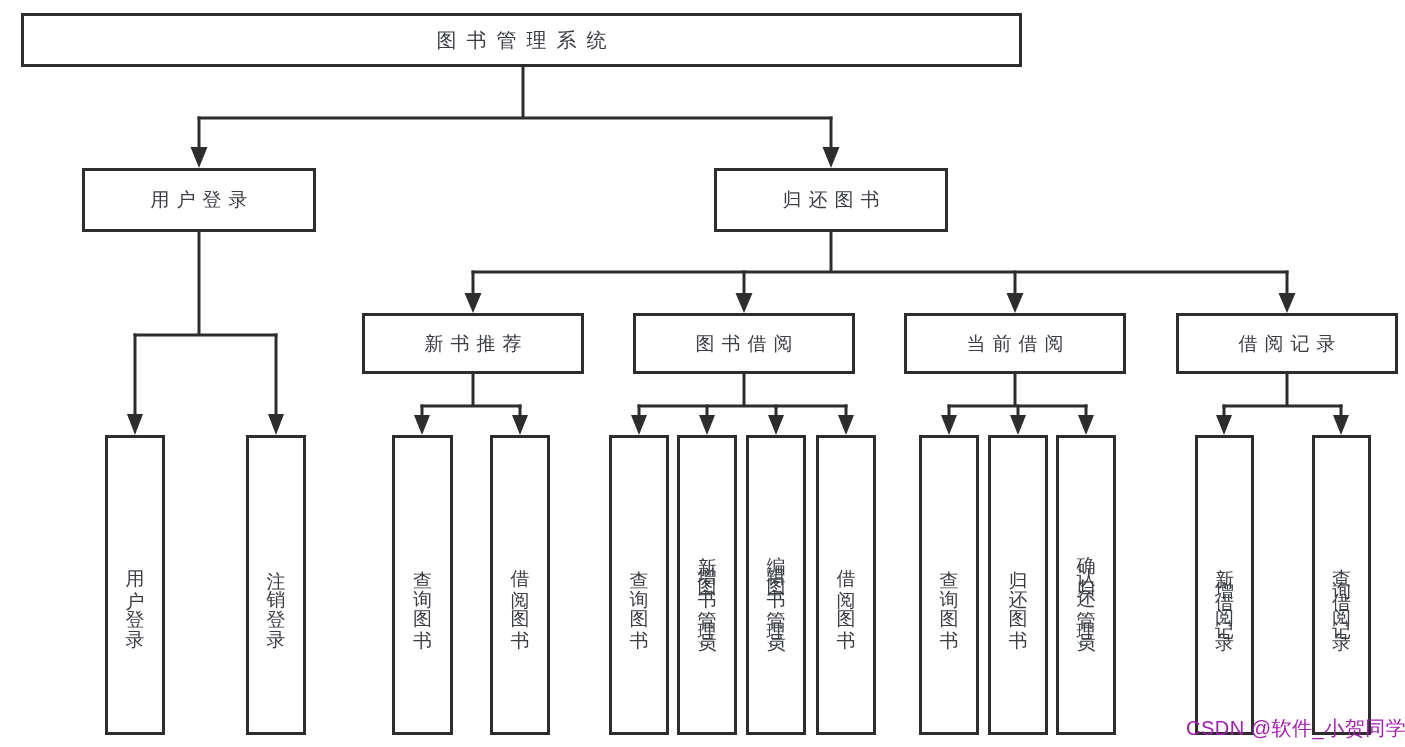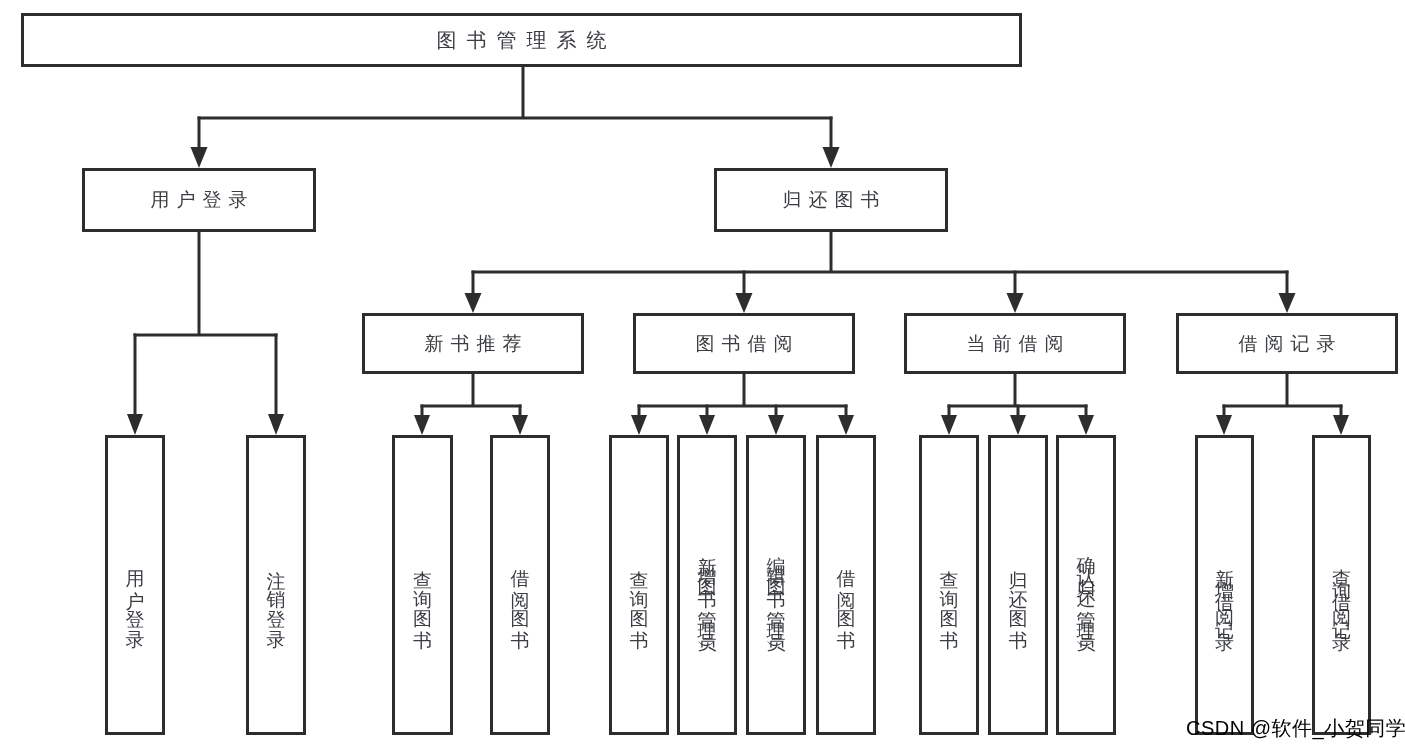--- a/index.html
+++ b/index.html
@@ -198,15 +198,15 @@
     <span class="vt long">确认归还（管理员）</span>
   </div>
 
   <div class="box" style="left:1195px;top:435px;width:59px;height:300px">
     <span class="vt mid">新增借阅记录</span>
   </div>
   <div class="box" style="left:1312px;top:435px;width:59px;height:300px">
     <span class="vt mid">查询借阅记录</span>
   </div>
 
-  <div class="watermark" style="color: #000000;">CSDN @软件_小贺同学</div>
+  <div class="watermark" style="color: #a21caf;">CSDN @软件_小贺同学</div>
 
 </div>
 
 </body></html>

